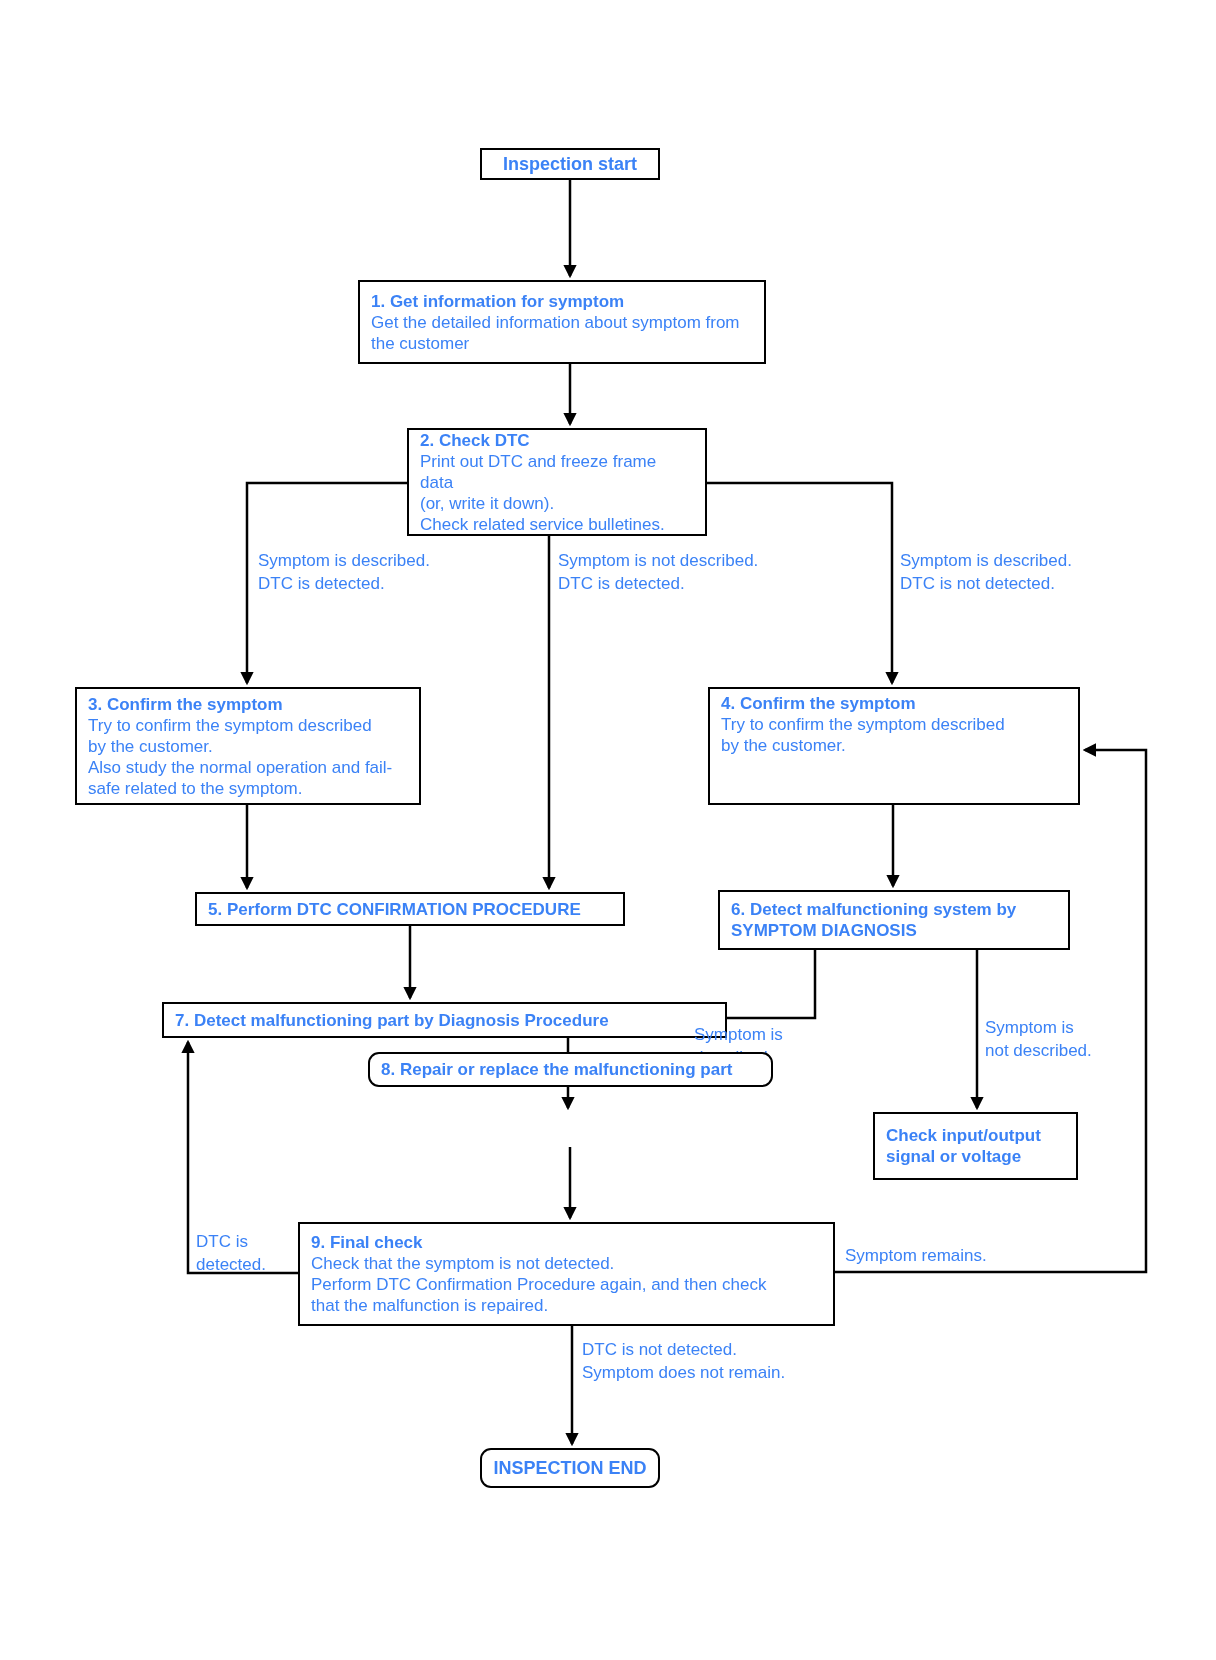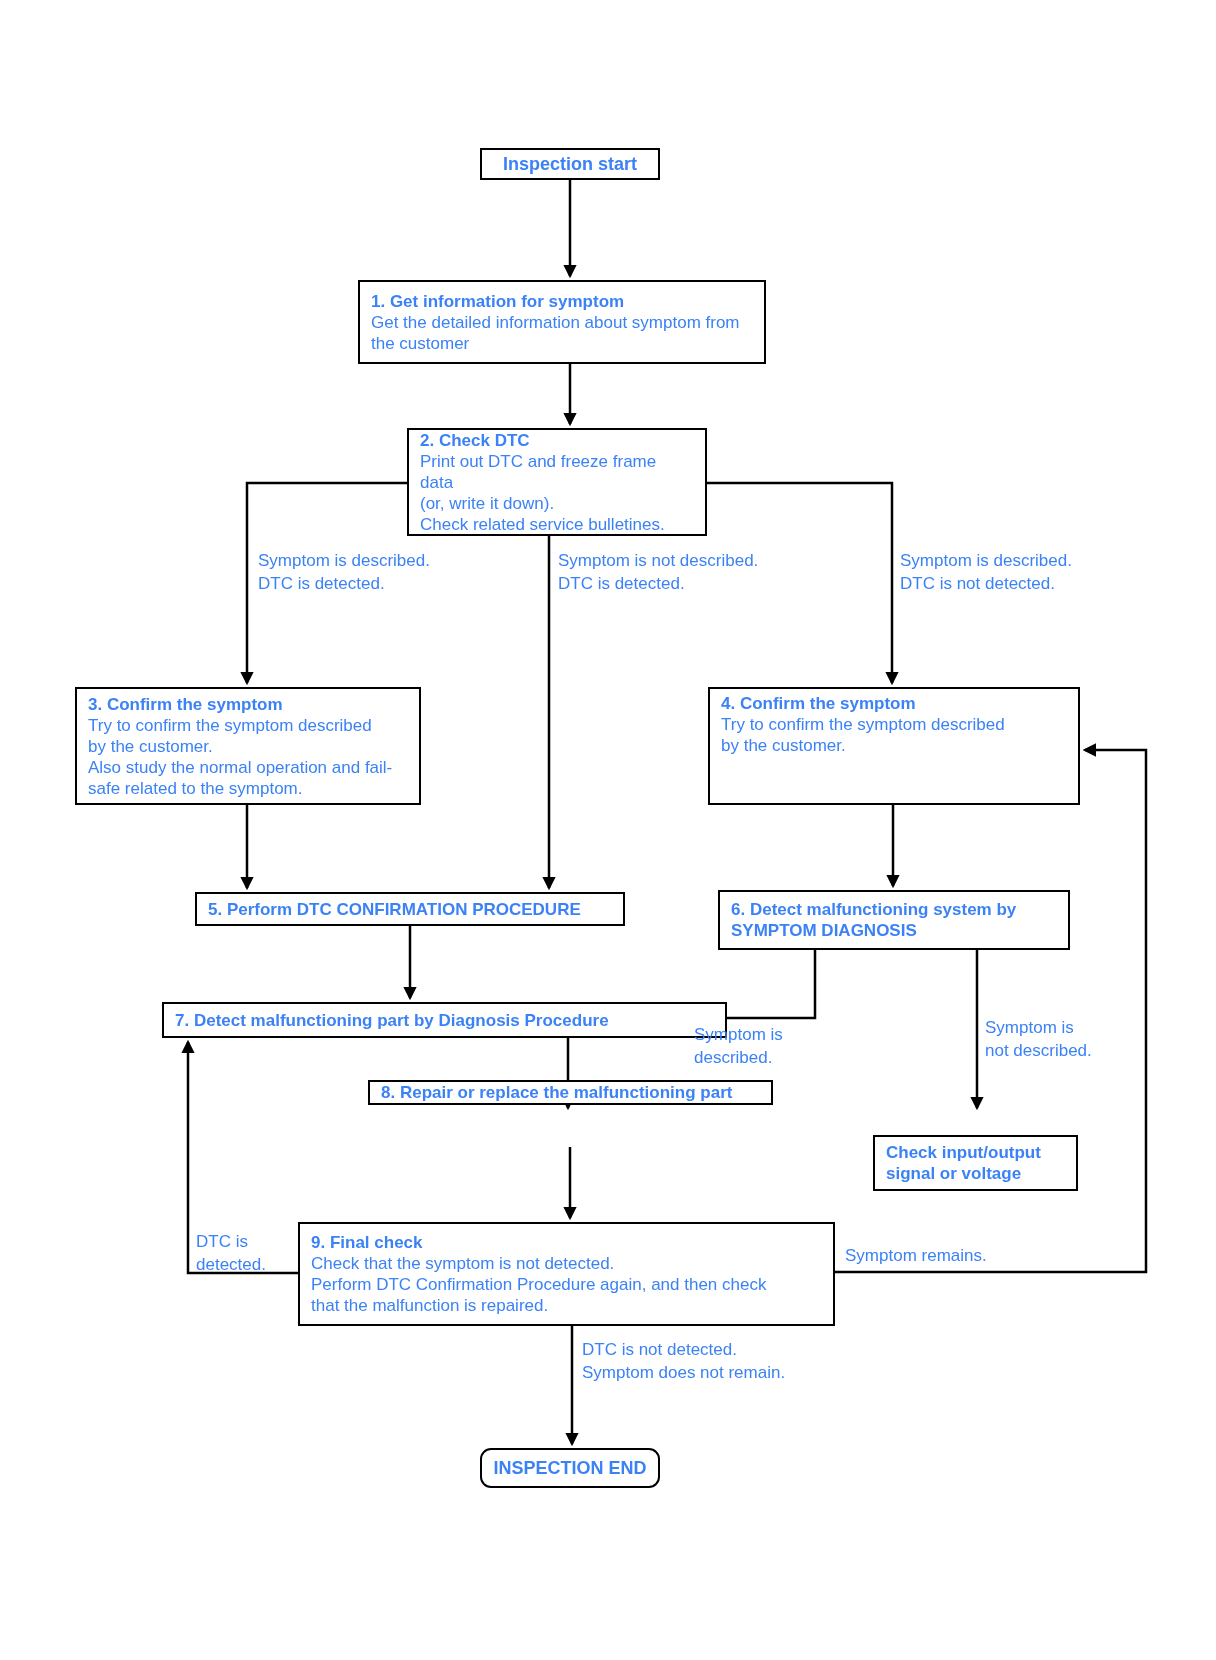--- a/index.html
+++ b/index.html
@@ -130,25 +130,25 @@
 
   <div class="box" style="left:162px; top:1002px; width:565px; height:36px;">
     <span class="box-title">7. Detect malfunctioning part by Diagnosis Procedure</span>
   </div>
 
   <div class="edge-label" style="left:694px; top:1023px;">Symptom is
 described.</div>
   <div class="edge-label" style="left:985px; top:1016px;">Symptom is
 not described.</div>
 
-  <div class="box" style="left:368px; top:1080px; width:405px; height:25px;">
+  <div class="box" style="left:368px; top:1052px; width:405px; height:35px;border-radius:11px;">
     <span class="box-title">8. Repair or replace the malfunctioning part</span>
   </div>
 
-  <div class="box" style="left:873px; top:1112px; width:205px; height:56px;margin-top:23px;">
+  <div class="box" style="left:873px; top:1112px; width:205px; height:68px;">
     <span class="box-title">Check input/output
 signal or voltage</span>
   </div>
 
   <div class="edge-label" style="left:196px; top:1230px;">DTC is
 detected.</div>
 
   <div class="box" style="left:298px; top:1222px; width:537px; height:104px;">
     <span class="box-title">9. Final check</span>
     <span class="box-body">Check that the symptom is not detected.

